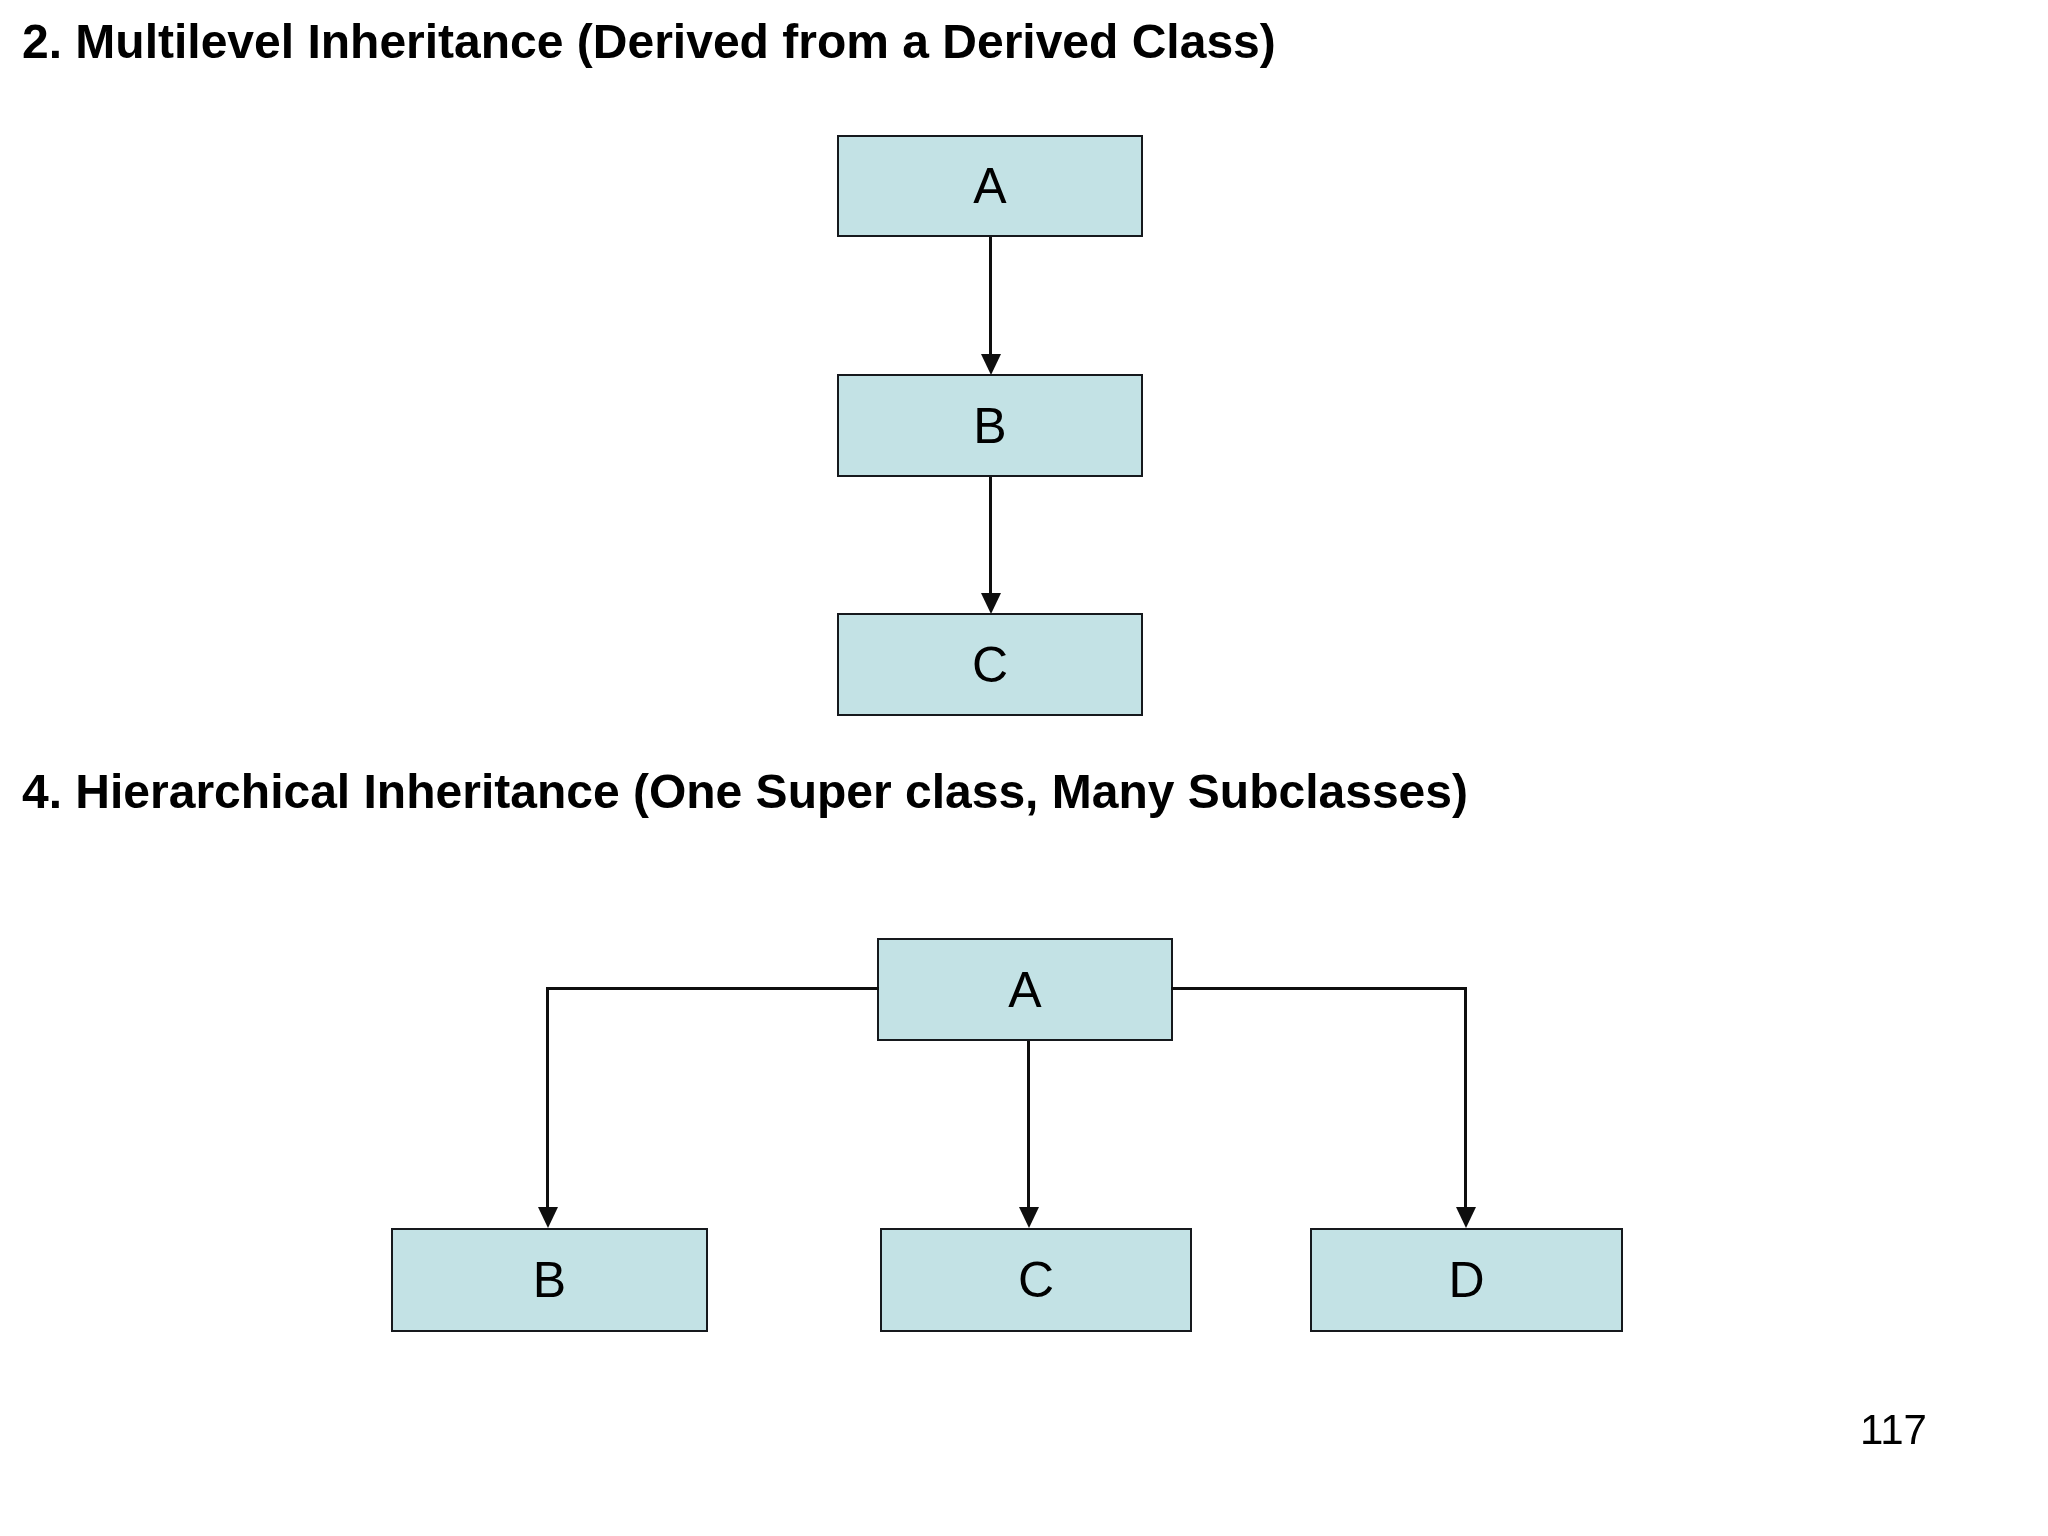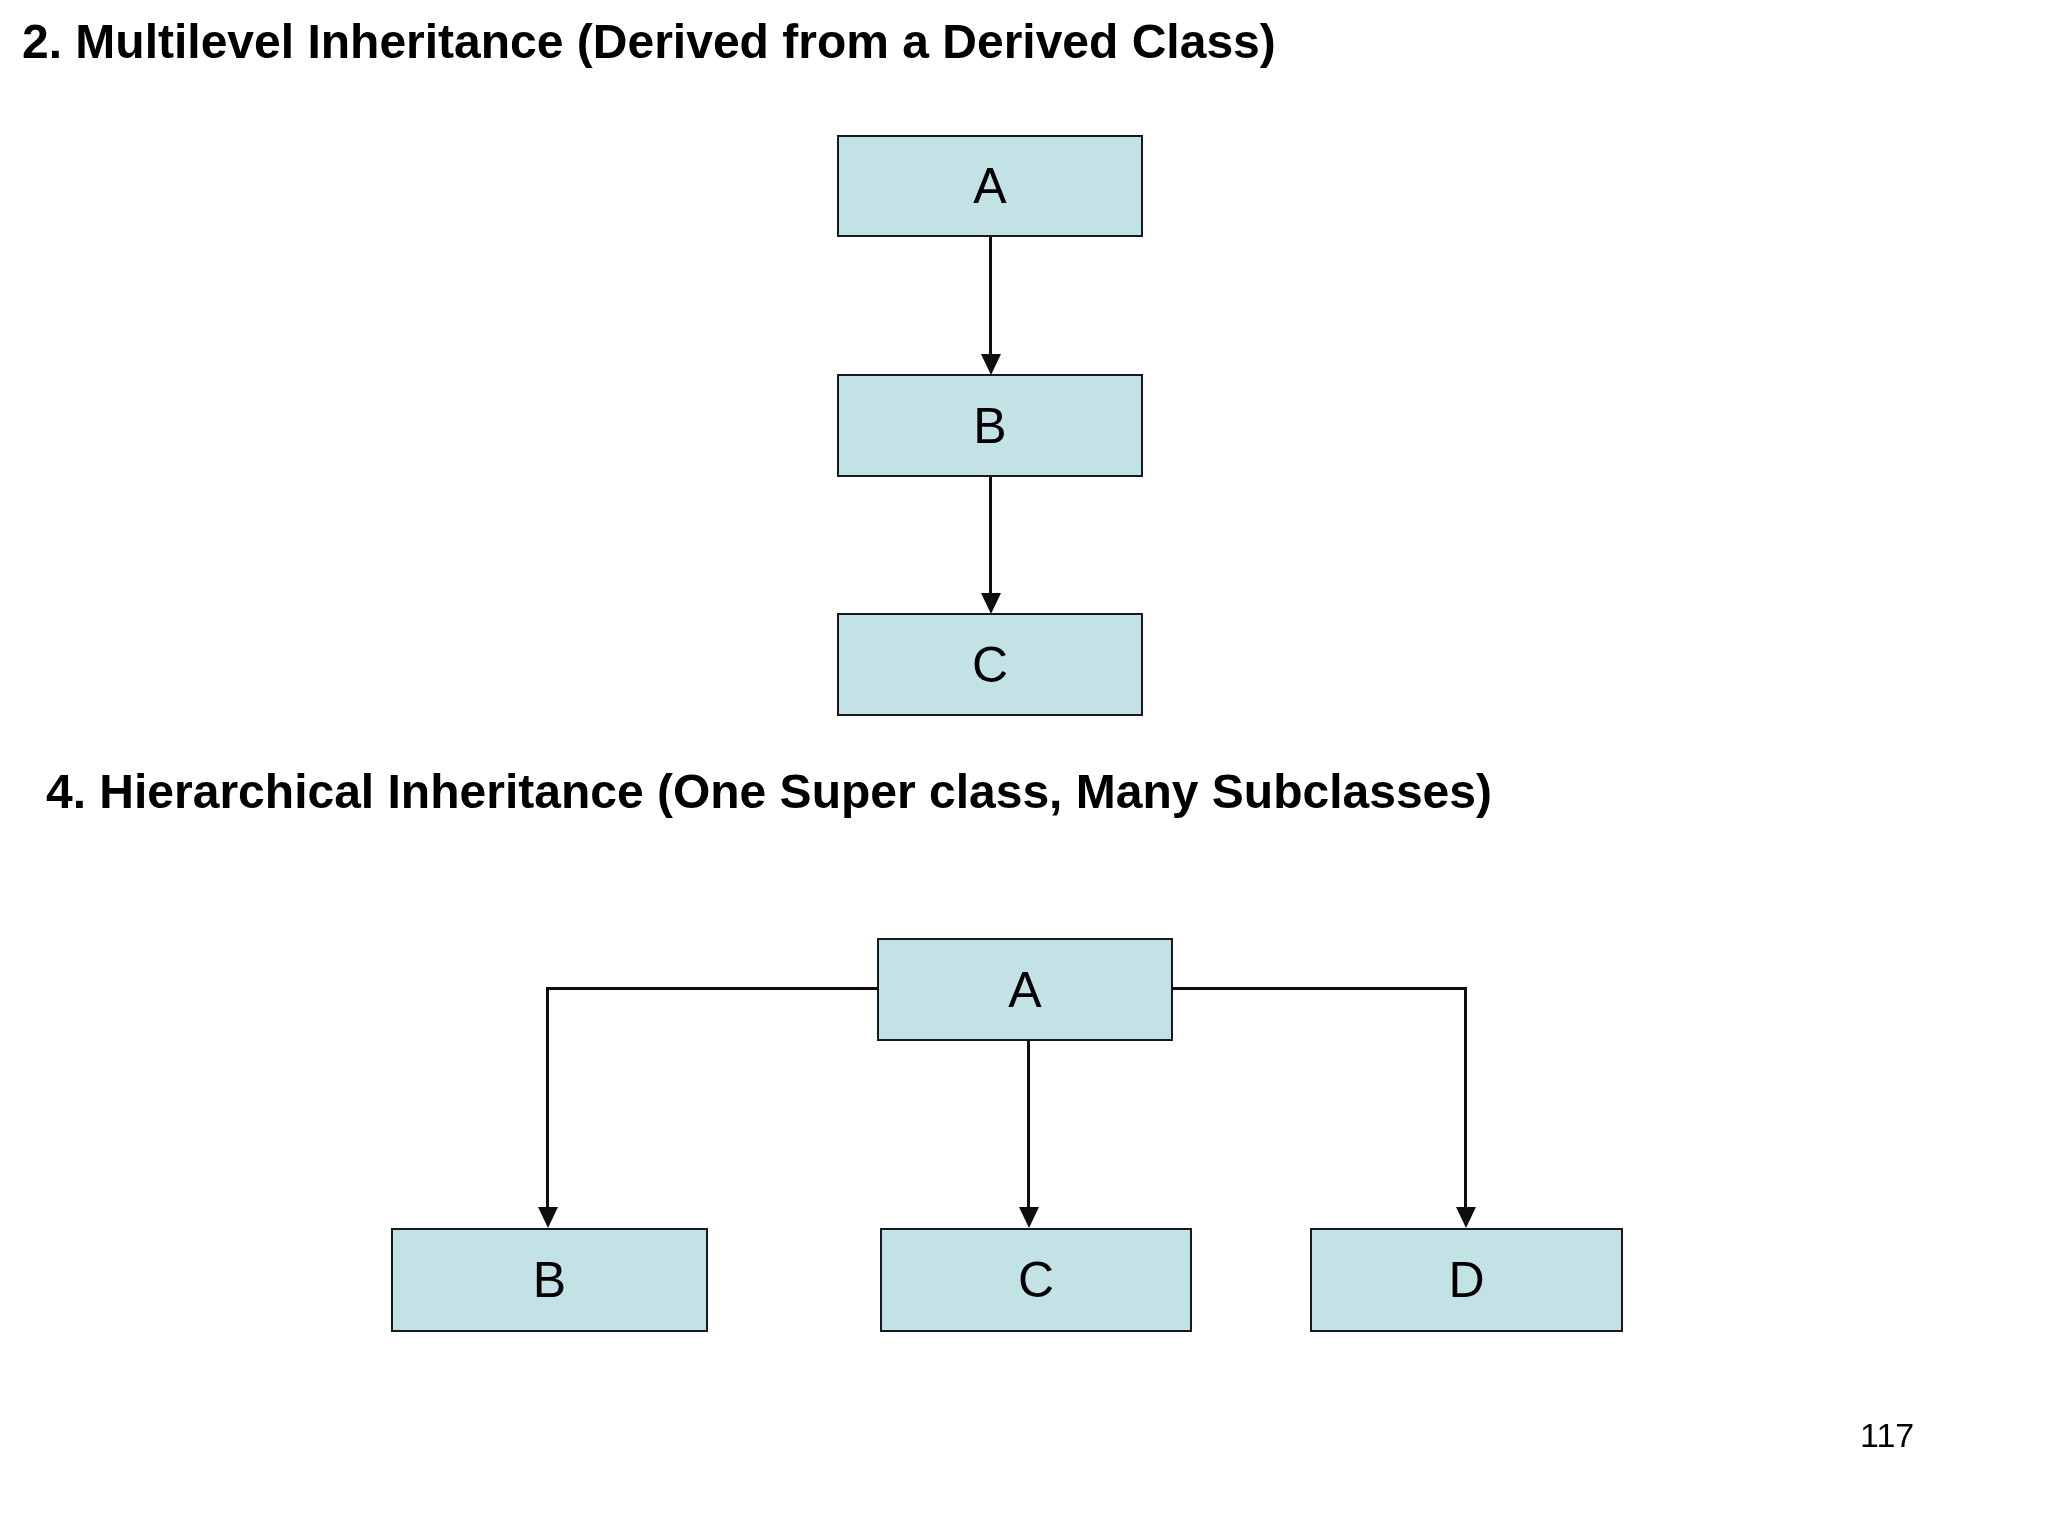--- a/index.html
+++ b/index.html
@@ -9,21 +9,21 @@
     background:var(--background,#ffffff);
     font-family:"Liberation Sans", sans-serif;
     overflow:hidden;
   }
   .heading {
     position:absolute; margin:0;
     font-weight:bold; font-size:48px; line-height:1.15;
     color:var(--text,#000000); white-space:nowrap;text-align:center;
   }
   .h-ml { left:22px; top:14px; }
-  .h-hi { left:22px; top:764px;margin-left:24px; }
+  .h-hi { left:22px; top:764px; }
 
   .node {
     position:absolute; box-sizing:border-box;
     background:var(--node-fill,#c3e2e5);
     border:2px solid var(--node-border,#16191d);
     display:flex; align-items:center; justify-content:center;
     font-size:50px; color:var(--text,#000000);
   }
   .n-ml-a { left:837px;  top:135px;  width:306px; height:102px; }
   .n-ml-b { left:837px;  top:374px;  width:306px; height:103px; }
@@ -49,21 +49,21 @@
     border-top:21px solid var(--line,#0e0e0e);
   }
   .ml-a1 { left:981px;  top:354px; }
   .ml-a2 { left:981px;  top:593px; }
   .hi-a-left  { left:538px;  top:1207px; }
   .hi-a-mid   { left:1019px; top:1207px; }
   .hi-a-right { left:1456px; top:1207px; }
 
   .pagenum {
     position:absolute; left:1860px; top:1406px;
-    font-size:34px; color:var(--text,#000000);margin-top:10px;
+    font-size:42px; color:var(--text,#000000);
   }
 </style>
 </head>
 <body>
 
 <div class="slide">
 
   <h1 class="heading h-ml">2. Multilevel Inheritance (Derived from a Derived Class)</h1>
 
   <section>

